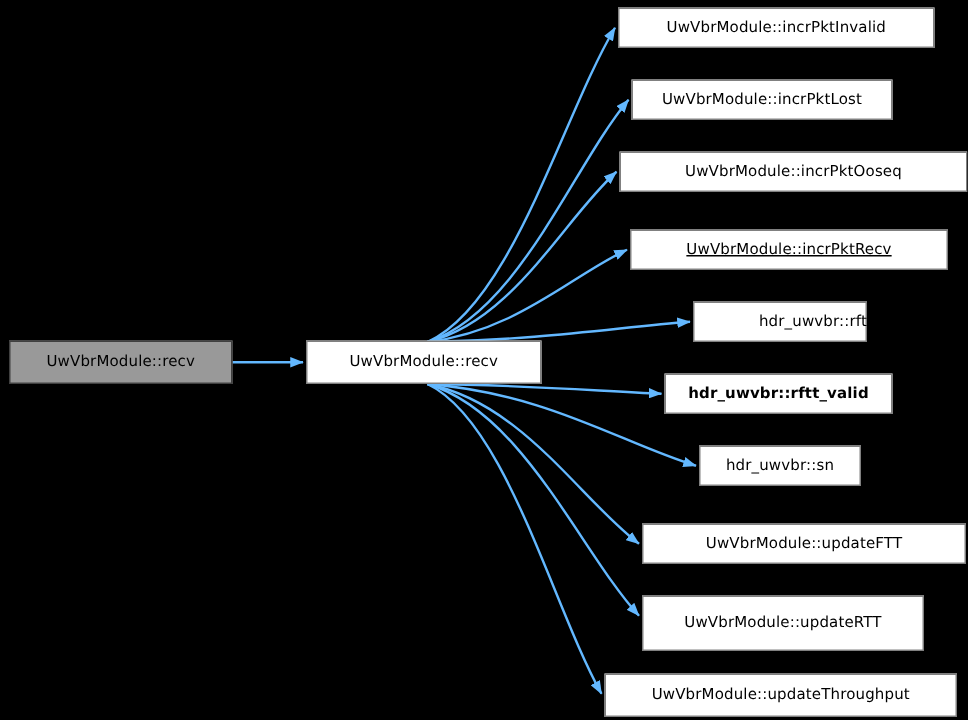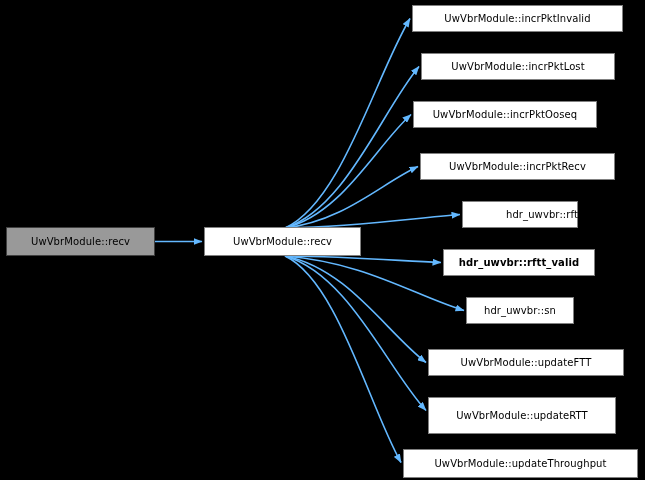--- a/index.html
+++ b/index.html
@@ -76,39 +76,39 @@
   <div id="nodes">
       <div class="node current" style="left: 6px; top: 227px; width: 149px; height: 29px;">
         <span class="node-label">UwVbrModule::recv</span>
       </div>
       <div class="node" style="left: 204px; top: 227px; width: 157px; height: 29px;">
         <span class="node-label">UwVbrModule::recv</span>
       </div>
       <div class="node" style="left: 412px; top: 5px; width: 211px; height: 27px;">
         <span class="node-label">UwVbrModule::incrPktInvalid</span>
       </div>
-      <div class="node" style="left: 421px; top: 53px; width: 194px; height: 27px;">
+      <div class="node" style="left: 421px; top: 53px; width: 174px; height: 27px;">
         <span class="node-label">UwVbrModule::incrPktLost</span>
       </div>
-      <div class="node" style="left: 413px; top: 101px; width: 184px; height: 27px;">
+      <div class="node" style="left: 413px; top: 101px; width: 232px; height: 27px;">
         <span class="node-label">UwVbrModule::incrPktOoseq</span>
       </div>
-      <div class="node" style="left: 420px; top: 153px; width: 195px; height: 27px;">
+      <div class="node" style="left: 420px; top: 153px; width: 212px; height: 27px; text-decoration: underline;">
         <span class="node-label">UwVbrModule::incrPktRecv</span>
       </div>
       <div class="node" style="left: 462px; top: 201px; width: 116px; height: 27px; padding-left: 48px;">
         <span class="node-label">hdr_uwvbr::rftt</span>
       </div>
       <div class="node" style="left: 443px; top: 249px; width: 152px; height: 27px; font-weight: bold;">
         <span class="node-label">hdr_uwvbr::rftt_valid</span>
       </div>
       <div class="node" style="left: 466px; top: 297px; width: 108px; height: 27px;">
         <span class="node-label">hdr_uwvbr::sn</span>
       </div>
-      <div class="node" style="left: 428px; top: 349px; width: 196px; height: 27px;">
+      <div class="node" style="left: 428px; top: 349px; width: 216px; height: 27px;">
         <span class="node-label">UwVbrModule::updateFTT</span>
       </div>
       <div class="node" style="left: 428px; top: 397px; width: 188px; height: 37px;">
         <span class="node-label">UwVbrModule::updateRTT</span>
       </div>
       <div class="node" style="left: 403px; top: 449px; width: 235px; height: 29px;">
         <span class="node-label">UwVbrModule::updateThroughput</span>
       </div>
     </div>
 

